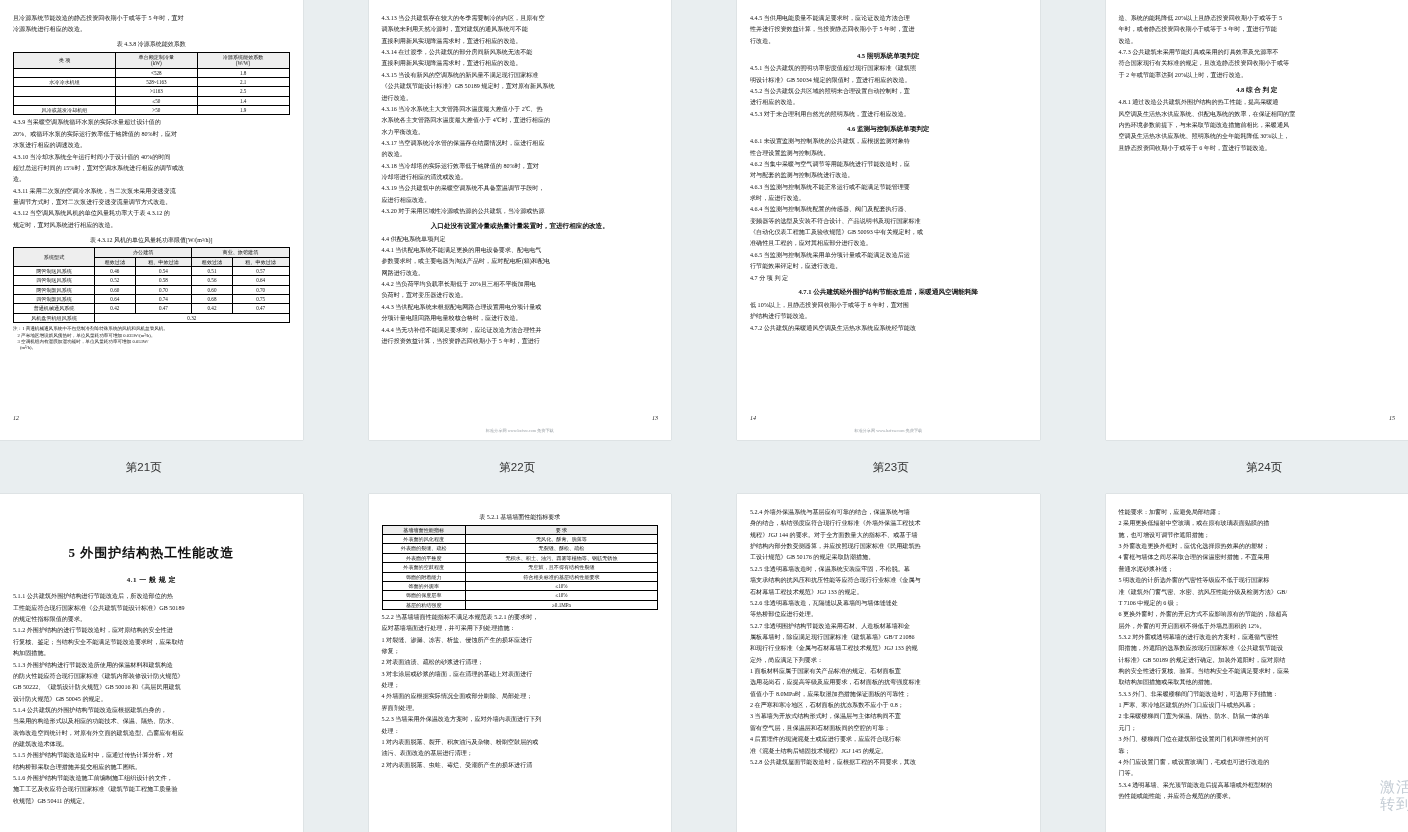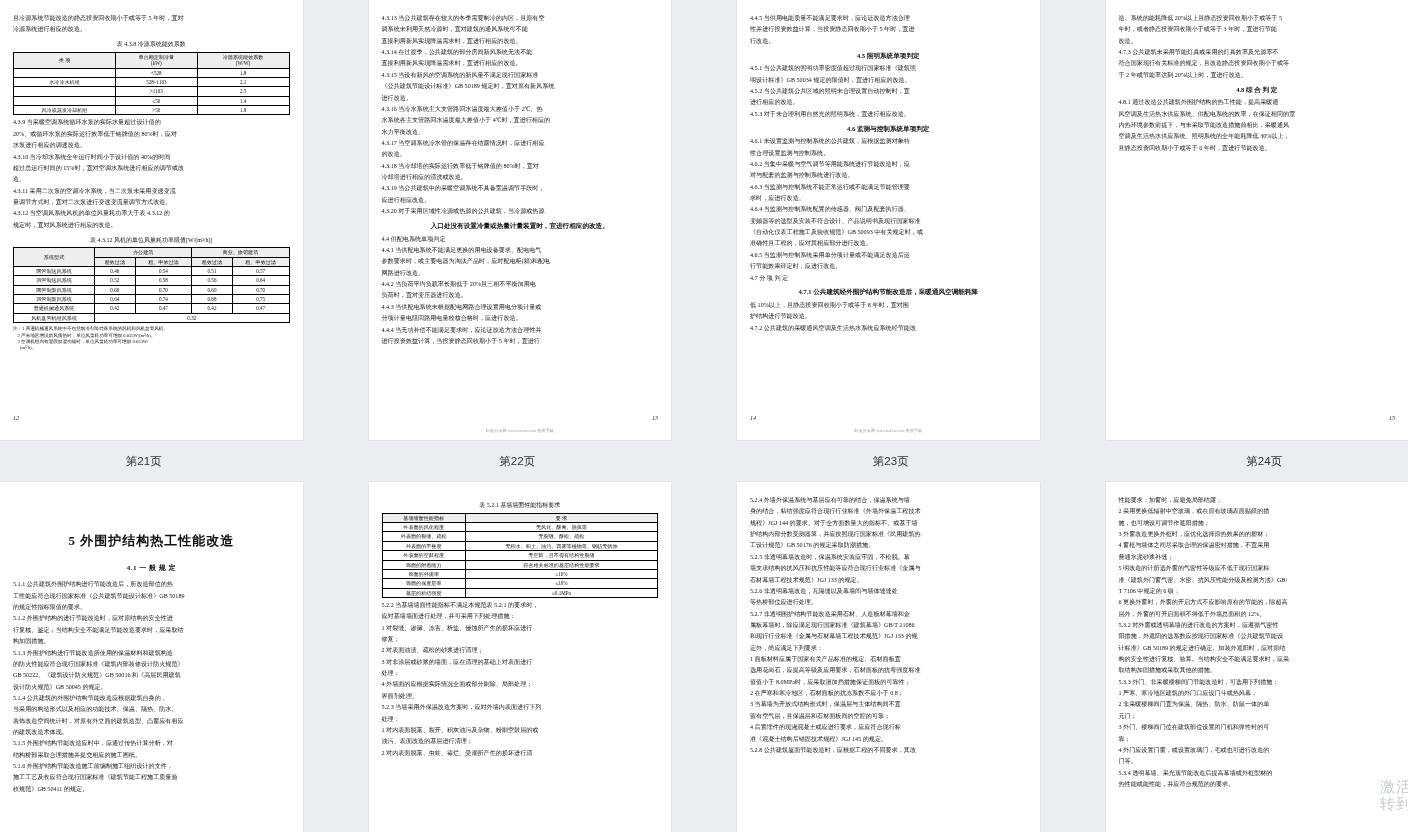--- a/index.html
+++ b/index.html
@@ -35,21 +35,21 @@
     line-height: 1.62;
     color: #111;
     overflow: hidden;
     box-shadow: 0 0 1px rgba(0,0,0,0.25);
   }
   .row1 .page { height: 440px; }
   .row2 .page { height: 352px; }
   .caption-row {
     display: flex;
     gap: 86px;
-    height: 42px;
+    height: 54px;
     align-items: center;
   }
   .caption {
     width: 303px;
     text-align: center;
     font-family: "Liberation Sans", sans-serif;
     font-size: 11.5px;
     color: #333;
   }
   p {

